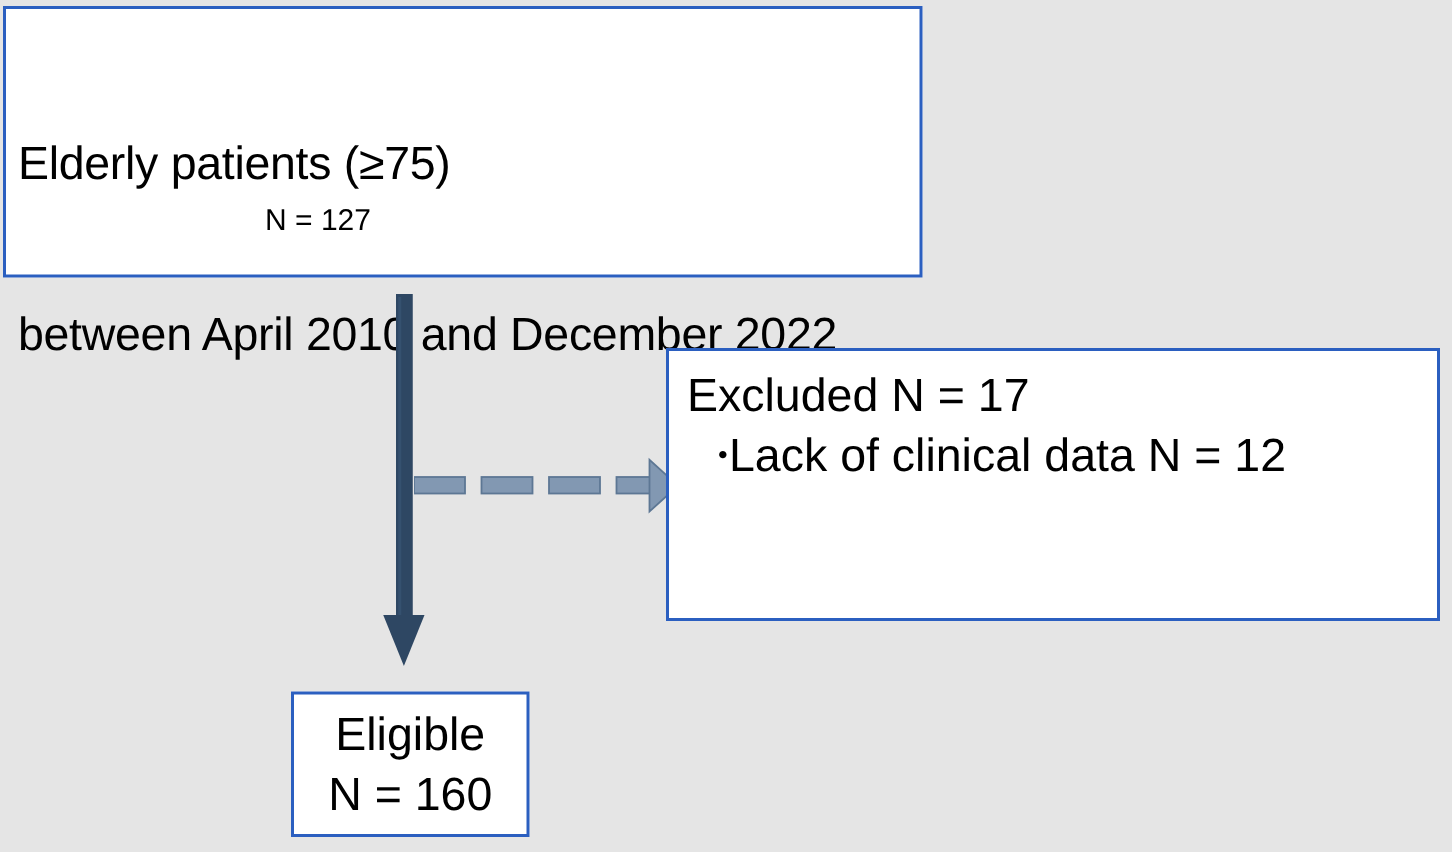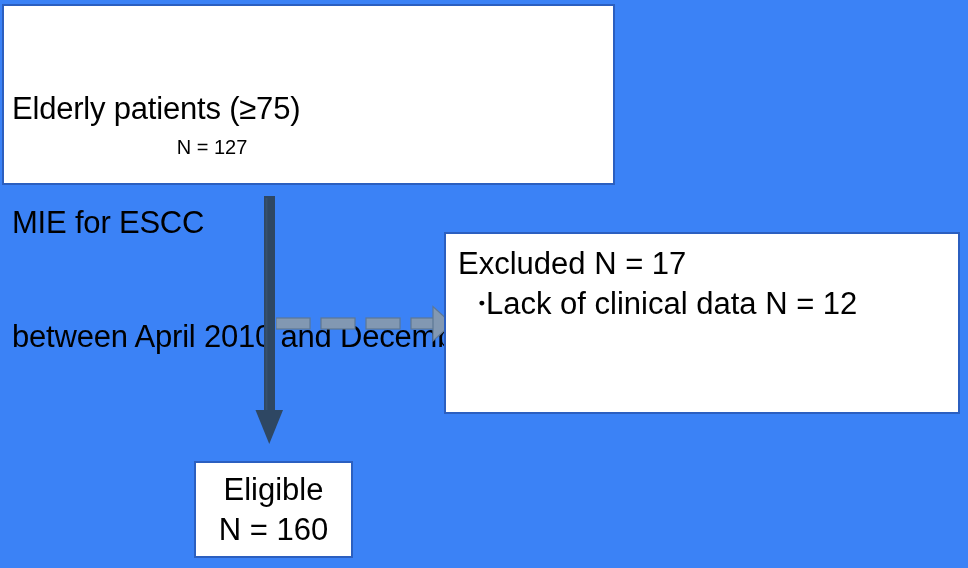--- a/index.html
+++ b/index.html
@@ -8,21 +8,21 @@
     background: #ffffff;
   }
   body {
     font-family: "Liberation Sans", "DejaVu Sans", sans-serif;
     color: #000000;
   }
   #canvas {
     position: relative;
     width: 968px;
     height: 568px;
-    background: #3b82f6;
+    background: #e5e5e5;
     overflow: hidden;
   }
 
   
   .node-box {
     position: absolute;
     box-sizing: border-box;
     background: #ffffff;
     border: 2px solid #2b5fc0;
   }
@@ -136,21 +136,20 @@
   }
 </style>
 </head>
 <body>
 
 <div id="canvas">
 
   <div id="box-cohort" class="node-box"></div>
   <div id="cohort-lines" class="node-text">
     <div>Elderly patients (≥75)</div>
-    <div>MIE for ESCC</div>
     <div>between April 2010 and December 2022</div>
   </div>
   <div id="cohort-count">N = 127</div>
 
   <svg id="arrow-main" viewBox="0 0 40 250">
     <rect x="15" y="0" width="11" height="218" fill="#2e4763" stroke="#1f3category" stroke-width="0"></rect>
     <rect x="15" y="0" width="11" height="218" fill="#2e4763"></rect>
     <rect x="16.5" y="2" width="2" height="214" fill="#3c5a7a" opacity="0.55"></rect>
     <polygon points="6.5,214 34,214 20.25,248 " fill="#2e4763"></polygon>
   </svg>

